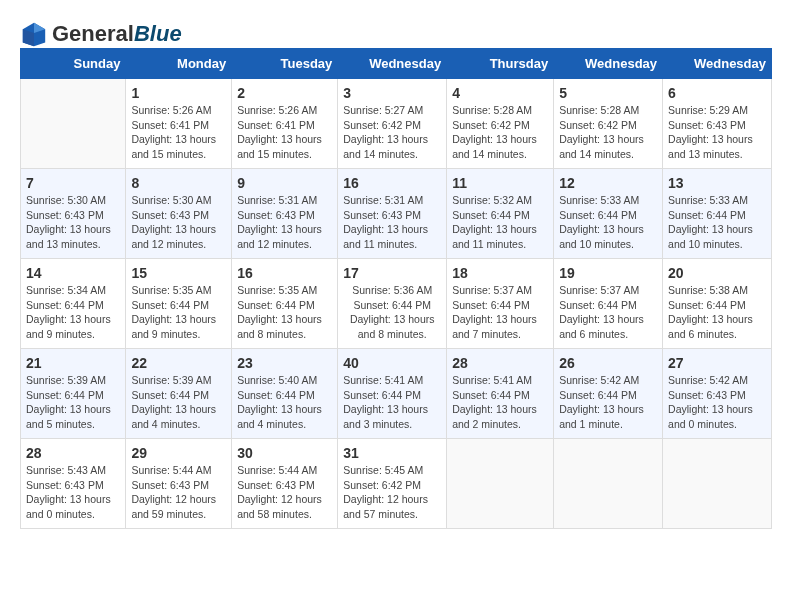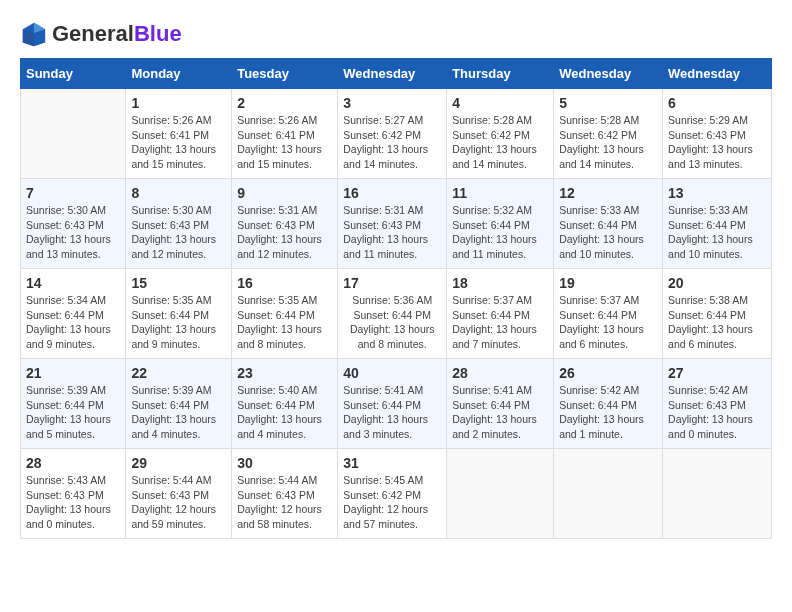--- a/index.html
+++ b/index.html
@@ -7,34 +7,33 @@
       font-family: Arial, sans-serif;
       background: #fff;
       width: 792px;
       min-height: 612px;
       padding: 20px;
     }
     .header {
       display: flex;
       justify-content: space-between;
       align-items: flex-start;
-      margin-bottom: 10px;
     }
     .logo {
       display: flex;
       align-items: center;
       gap: 4px;
     }
     .logo-text {
       font-size: 22px;
       font-weight: bold;
       line-height: 1.1;
     }
     .logo-general { color: #333; }
-    .logo-blue { color: #6d28d9; }
+    .logo-blue { color: #0c4a6e; font-style: italic; }
     .logo-icon {
       width: 28px;
       height: 28px;
     }
     .title-block {
       text-align: right;
     }
     .month-title {
       font-size: 38px;
       color: #333;
@@ -48,21 +47,21 @@
       width: 100%;
       border-collapse: collapse;
       font-size: 11px;
     }
     thead tr {
       background: #1a5fb4;
       color: #fff;
     }
     thead th {
       padding: 7px 5px;
-      text-align: left;
+      text-align: right;
       font-size: 13px;
       font-weight: bold;
       border: 1px solid #1a5fb4;
     }
     tbody tr {
       border-bottom: 1px solid #ccc;
     }
     tbody tr:nth-child(odd) {
       background: #fff;
     }

